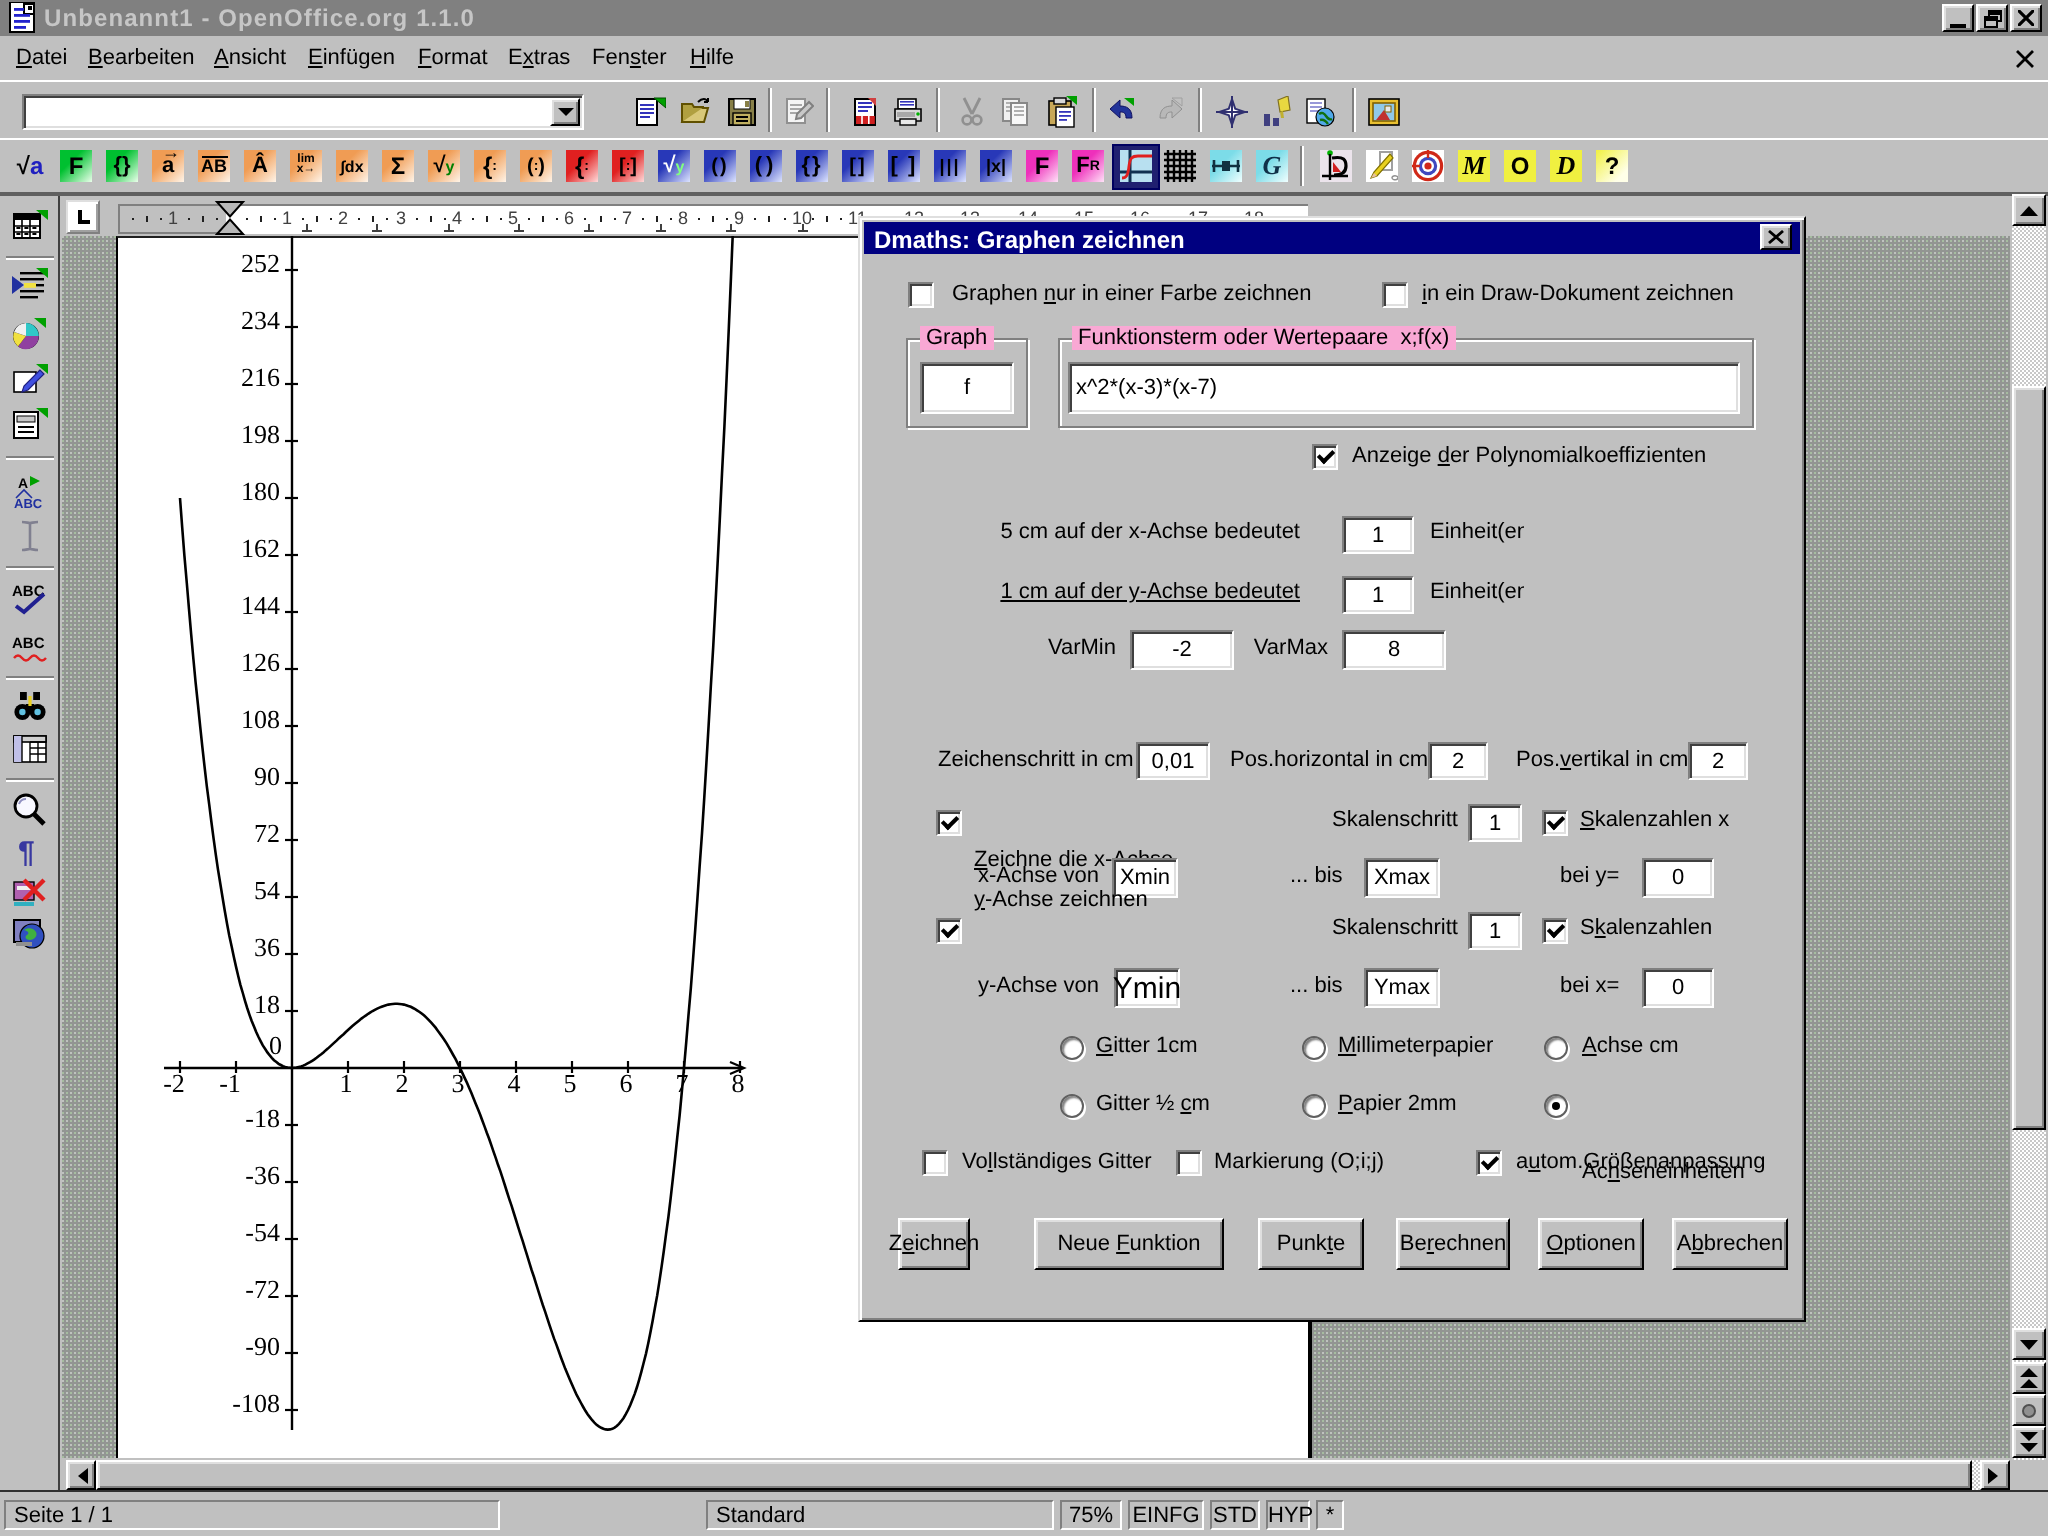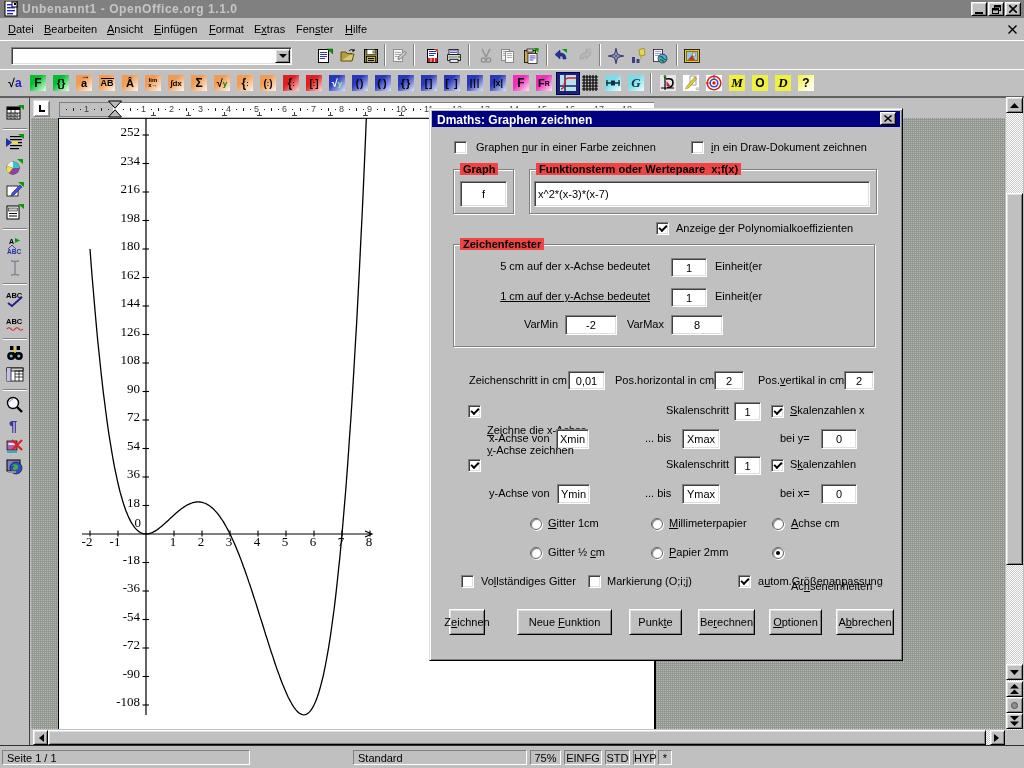--- a/index.html
+++ b/index.html
@@ -4,21 +4,21 @@
 * { margin:0; padding:0; box-sizing:border-box; }
 html,body { width:1024px; height:768px; overflow:hidden; }
 body { font-family:"Liberation Sans",sans-serif; font-size:11px; background:#c0c0c0; position:relative; color:#000; }
 .abs { position:absolute; }
 u { text-underline-offset:1px; }
 .raised { background:#c0c0c0; border:1px solid; border-color:#fff #000 #000 #fff; box-shadow: inset 1px 1px 0 #dfdfdf, inset -1px -1px 0 #808080; }
 .raised2 { background:#c0c0c0; border:1px solid; border-color:#dfdfdf #808080 #808080 #dfdfdf; box-shadow: inset 1px 1px 0 #fff, inset -1px -1px 0 #a0a0a0; }
 .tb { background:#fff; border:1px solid; border-color:#808080 #fff #fff #808080; box-shadow: inset 1px 1px 0 #404040, inset -1px -1px 0 #dfdfdf; display:flex; align-items:center; }
 .tb.ctr { justify-content:center; }
 .gb { border:1px solid #808080; box-shadow: 1px 1px 0 #fff, inset 1px 1px 0 #fff; }
-.gbl { position:absolute; top:-7px; left:6px; background:#ef4444; padding:0 3px;font-weight:bold; }
+.gbl { position:absolute; top:-7px; left:6px; background:#f9a8d4; padding:0 3px; }
 .cb { position:absolute; width:13px; height:13px; background:#fff; border:1px solid; border-color:#808080 #fff #fff #808080; box-shadow: inset 1px 1px 0 #404040, inset -1px -1px 0 #dfdfdf; }
 .cb.chk::after { content:""; position:absolute; left:2px; top:2px; width:6px; height:3px; border-left:2px solid #000; border-bottom:2px solid #000; transform:rotate(-45deg); }
 .rb { position:absolute; width:12px; height:12px; border-radius:50%; background:#fff; border:1px solid #606060; box-shadow: inset 1px 1px 1px #808080, 1px 1px 0 #fff; }
 .rb.sel::after { content:""; position:absolute; left:3px; top:3px; width:4px; height:4px; border-radius:50%; background:#000; }
 .lbl { position:absolute; white-space:nowrap; }
 .btn { position:absolute; background:#c0c0c0; border:1px solid; border-color:#fff #000 #000 #fff; box-shadow: inset 1px 1px 0 #dfdfdf, inset -1px -1px 0 #808080; display:flex; align-items:center; justify-content:center; }
 .stip { background-color:#dfdfdf; background-image:conic-gradient(#fff 0 25%, #c8c8c8 0 50%, #fff 0 75%, #c8c8c8 0); background-size:2px 2px; }
 .arr { width:0; height:0; display:block; }
 .sep { position:absolute; width:2px; border-left:1px solid #808080; border-right:1px solid #fff; }
 .ico { position:absolute; width:16px; height:16px; }
@@ -649,23 +649,20 @@
     <div class="abs gb" style="left:23px;top:60px;width:61px;height:45px;">
       <div class="gbl" style="left:6px;">Graph</div>
     </div>
     <div class="abs tb ctr" style="left:30px;top:72px;width:47px;height:26px;font-size:11px;">f</div>
     <div class="abs gb" style="left:99px;top:60px;width:348px;height:45px;">
       <div class="gbl" style="left:6px;">Funktionsterm oder Wertepaare&nbsp; x;f(x)</div>
     </div>
     <div class="abs tb" style="left:104px;top:72px;width:336px;height:26px;font-size:11px;padding-left:3px;">x^2*(x-3)*(x-7)</div>
     <div class="cb chk" style="left:226px;top:113px;"></div>
     <div class="lbl" style="left:246px;top:113px;">Anzeige <u>d</u>er Polynomialkoeffizienten</div>
-    <div class="abs gb" style="left:23px;top:135px;width:422px;height:103px;">
-      <div class="gbl" style="left:6px;">Zeichenfenster</div>
-    </div>
     <div class="lbl" style="right:252px;top:151px;">5 cm auf der x-Achse bedeutet</div>
     <div class="abs tb ctr" style="left:241px;top:149px;width:36px;height:19px;font-size:11px;">1</div>
     <div class="lbl" style="left:285px;top:151px;"><span style="display:inline-block;width:47px;overflow:hidden;white-space:nowrap;">Einheit(en</span></div>
     <div class="lbl" style="right:252px;top:181px;text-decoration:underline;">1 cm auf der y-Achse bedeutet</div>
     <div class="abs tb ctr" style="left:241px;top:179px;width:36px;height:19px;font-size:11px;">1</div>
     <div class="lbl" style="left:285px;top:181px;"><span style="display:inline-block;width:47px;overflow:hidden;white-space:nowrap;">Einheit(en</span></div>
     <div class="lbl" style="right:344px;top:209px;">VarMin</div>
     <div class="abs tb ctr" style="left:135px;top:206px;width:52px;height:20px;font-size:11px;">-2</div>
     <div class="lbl" style="right:238px;top:209px;">VarMax</div>
     <div class="abs tb ctr" style="left:241px;top:206px;width:52px;height:20px;font-size:11px;">8</div>
@@ -687,21 +684,21 @@
     <div class="abs tb ctr" style="left:252px;top:320px;width:38px;height:20px;font-size:11px;">Xmax</div>
     <div class="lbl" style="left:350px;top:323px;">bei y=</div>
     <div class="abs tb ctr" style="left:391px;top:320px;width:36px;height:20px;font-size:11px;">0</div>
     <div class="cb chk" style="left:38px;top:350px;"></div>
     <div class="lbl" style="left:57px;top:335px;"><u>y</u>-Achse zeichnen</div>
     <div class="lbl" style="left:236px;top:349px;">Skalenschritt</div>
     <div class="abs tb ctr" style="left:304px;top:347px;width:27px;height:19px;font-size:11px;">1</div>
     <div class="cb chk" style="left:341px;top:350px;"></div>
     <div class="lbl" style="left:360px;top:349px;">S<u>k</u>alenzahlen</div>
     <div class="lbl" style="left:59px;top:378px;">y-Achse von</div>
-    <div class="abs tb ctr" style="left:127px;top:375px;width:33px;height:20px;font-size:11px;">Ymin</div>
+    <div class="abs tb ctr" style="left:127px;top:375px;width:33px;height:20px;font-size:15px;">Ymin</div>
     <div class="lbl" style="left:215px;top:378px;">... bis</div>
     <div class="abs tb ctr" style="left:252px;top:375px;width:38px;height:20px;font-size:11px;">Ymax</div>
     <div class="lbl" style="left:350px;top:378px;">bei x=</div>
     <div class="abs tb ctr" style="left:391px;top:375px;width:36px;height:20px;font-size:11px;">0</div>
     <div class="rb" style="left:100px;top:409px;"></div>
     <div class="lbl" style="left:118px;top:408px;"><u>G</u>itter 1cm</div>
     <div class="rb" style="left:221px;top:409px;"></div>
     <div class="lbl" style="left:239px;top:408px;"><u>M</u>illimeterpapier</div>
     <div class="rb" style="left:342px;top:409px;"></div>
     <div class="lbl" style="left:361px;top:408px;"><u>A</u>chse cm</div>

